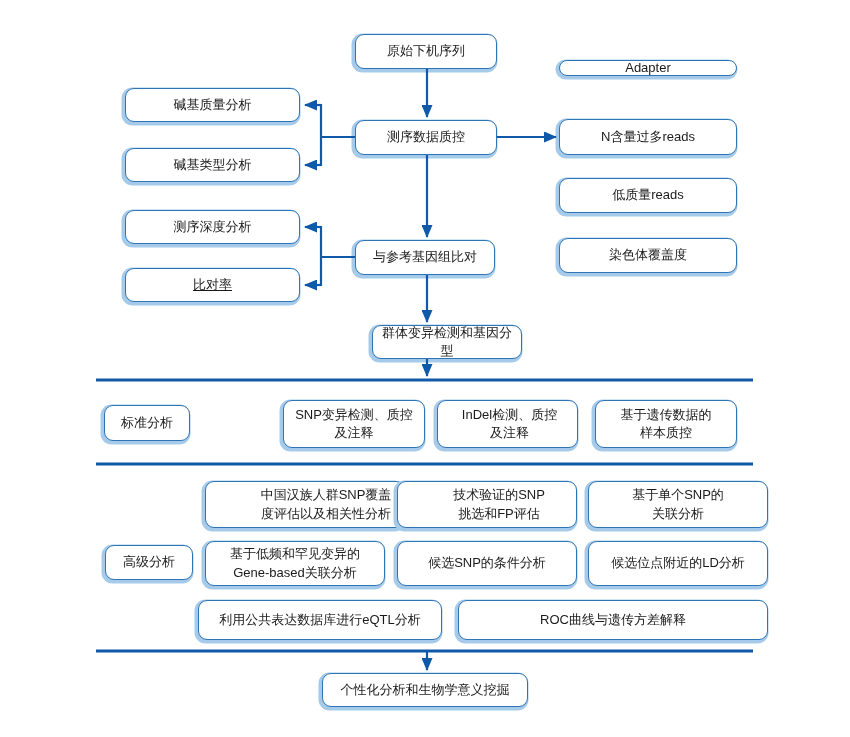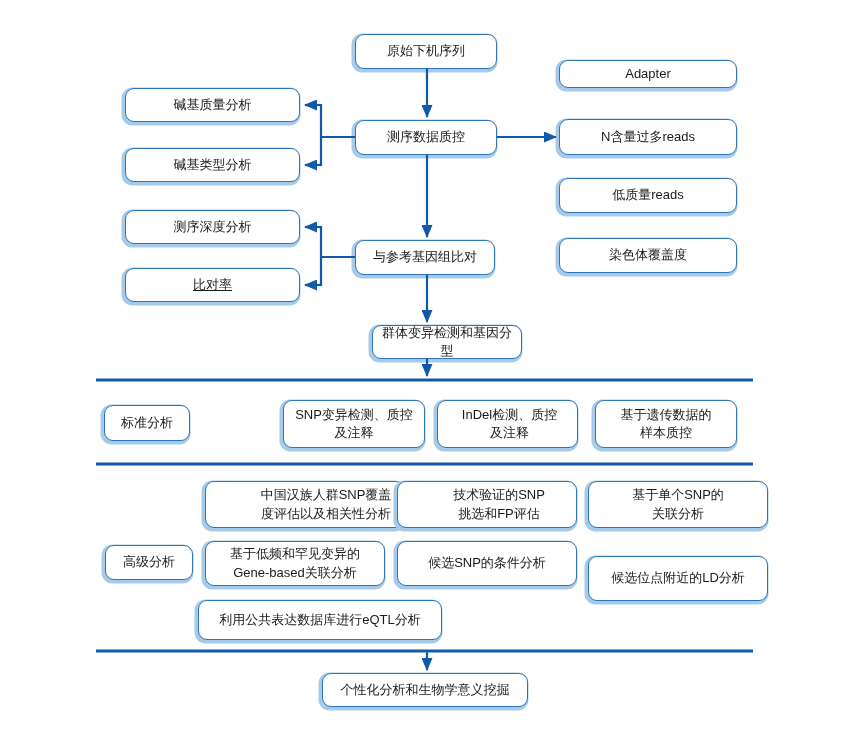--- a/index.html
+++ b/index.html
@@ -41,21 +41,21 @@
 <body>
 
 <div class="stage">
 
   <div class="box" style="left:355px;top:34px;width:142px;height:35px;">原始下机序列</div>
   <div class="box" style="left:355px;top:120px;width:142px;height:35px;">测序数据质控</div>
 
   <div class="box" style="left:125px;top:88px;width:175px;height:34px;">碱基质量分析</div>
   <div class="box" style="left:125px;top:148px;width:175px;height:34px;">碱基类型分析</div>
 
-  <div class="box" style="left:559px;top:60px;width:178px;height:28px;">Adapter</div>
+  <div class="box" style="left:559px;top:60px;width:178px;height:16px;">Adapter</div>
   <div class="box" style="left:559px;top:119px;width:178px;height:36px;">N含量过多reads</div>
   <div class="box" style="left:559px;top:178px;width:178px;height:35px;">低质量reads</div>
   <div class="box" style="left:559px;top:238px;width:178px;height:35px;">染色体覆盖度</div>
 
   <div class="box" style="left:355px;top:240px;width:140px;height:35px;">与参考基因组比对</div>
   <div class="box" style="left:125px;top:210px;width:175px;height:34px;">测序深度分析</div>
   <div class="box" style="left:125px;top:268px;width:175px;height:34px;text-decoration:underline;">比对率</div>
 
   <div class="box" style="left:372px;top:325px;width:150px;height:34px;">群体变异检测和基因分型</div>
 
@@ -71,23 +71,24 @@
 度评估以及相关性分析</div>
   <div class="box" style="left:397px;top:481px;width:180px;height:47px;padding-left:28px;">技术验证的SNP
 挑选和FP评估</div>
   <div class="box" style="left:588px;top:481px;width:180px;height:47px;">基于单个SNP的
 关联分析</div>
 
   <div class="box" style="left:105px;top:545px;width:88px;height:35px;">高级分析</div>
   <div class="box" style="left:205px;top:541px;width:180px;height:45px;">基于低频和罕见变异的
 Gene-based关联分析</div>
   <div class="box" style="left:397px;top:541px;width:180px;height:45px;">候选SNP的条件分析</div>
-  <div class="box" style="left:588px;top:541px;width:180px;height:45px;margin-top:15px;">候选位点附近的LD分析</div>
+  <div class="box" style="left:588px;top:541px;width:180px;height:45px;">候选位点附近的LD分析</div>
 
   <div class="box" style="left:198px;top:600px;width:244px;height:40px;">利用公共表达数据库进行eQTL分析</div>
+  <div class="box" style="left:458px;top:600px;width:310px;height:40px;">ROC曲线与遗传方差解释</div>
 
   <div class="box" style="left:322px;top:673px;width:206px;height:34px;">个性化分析和生物学意义挖掘</div>
 
   <svg class="connectors" width="850" height="737" viewBox="0 0 850 737">
     <defs>
       <marker id="ah" markerUnits="userSpaceOnUse" markerWidth="13" markerHeight="11" viewBox="0 0 13 11" refX="12" refY="5.5" orient="auto">
         <path d="M0,0 L13,5.5 L0,11 Z"></path>
       </marker>
     </defs>
 

